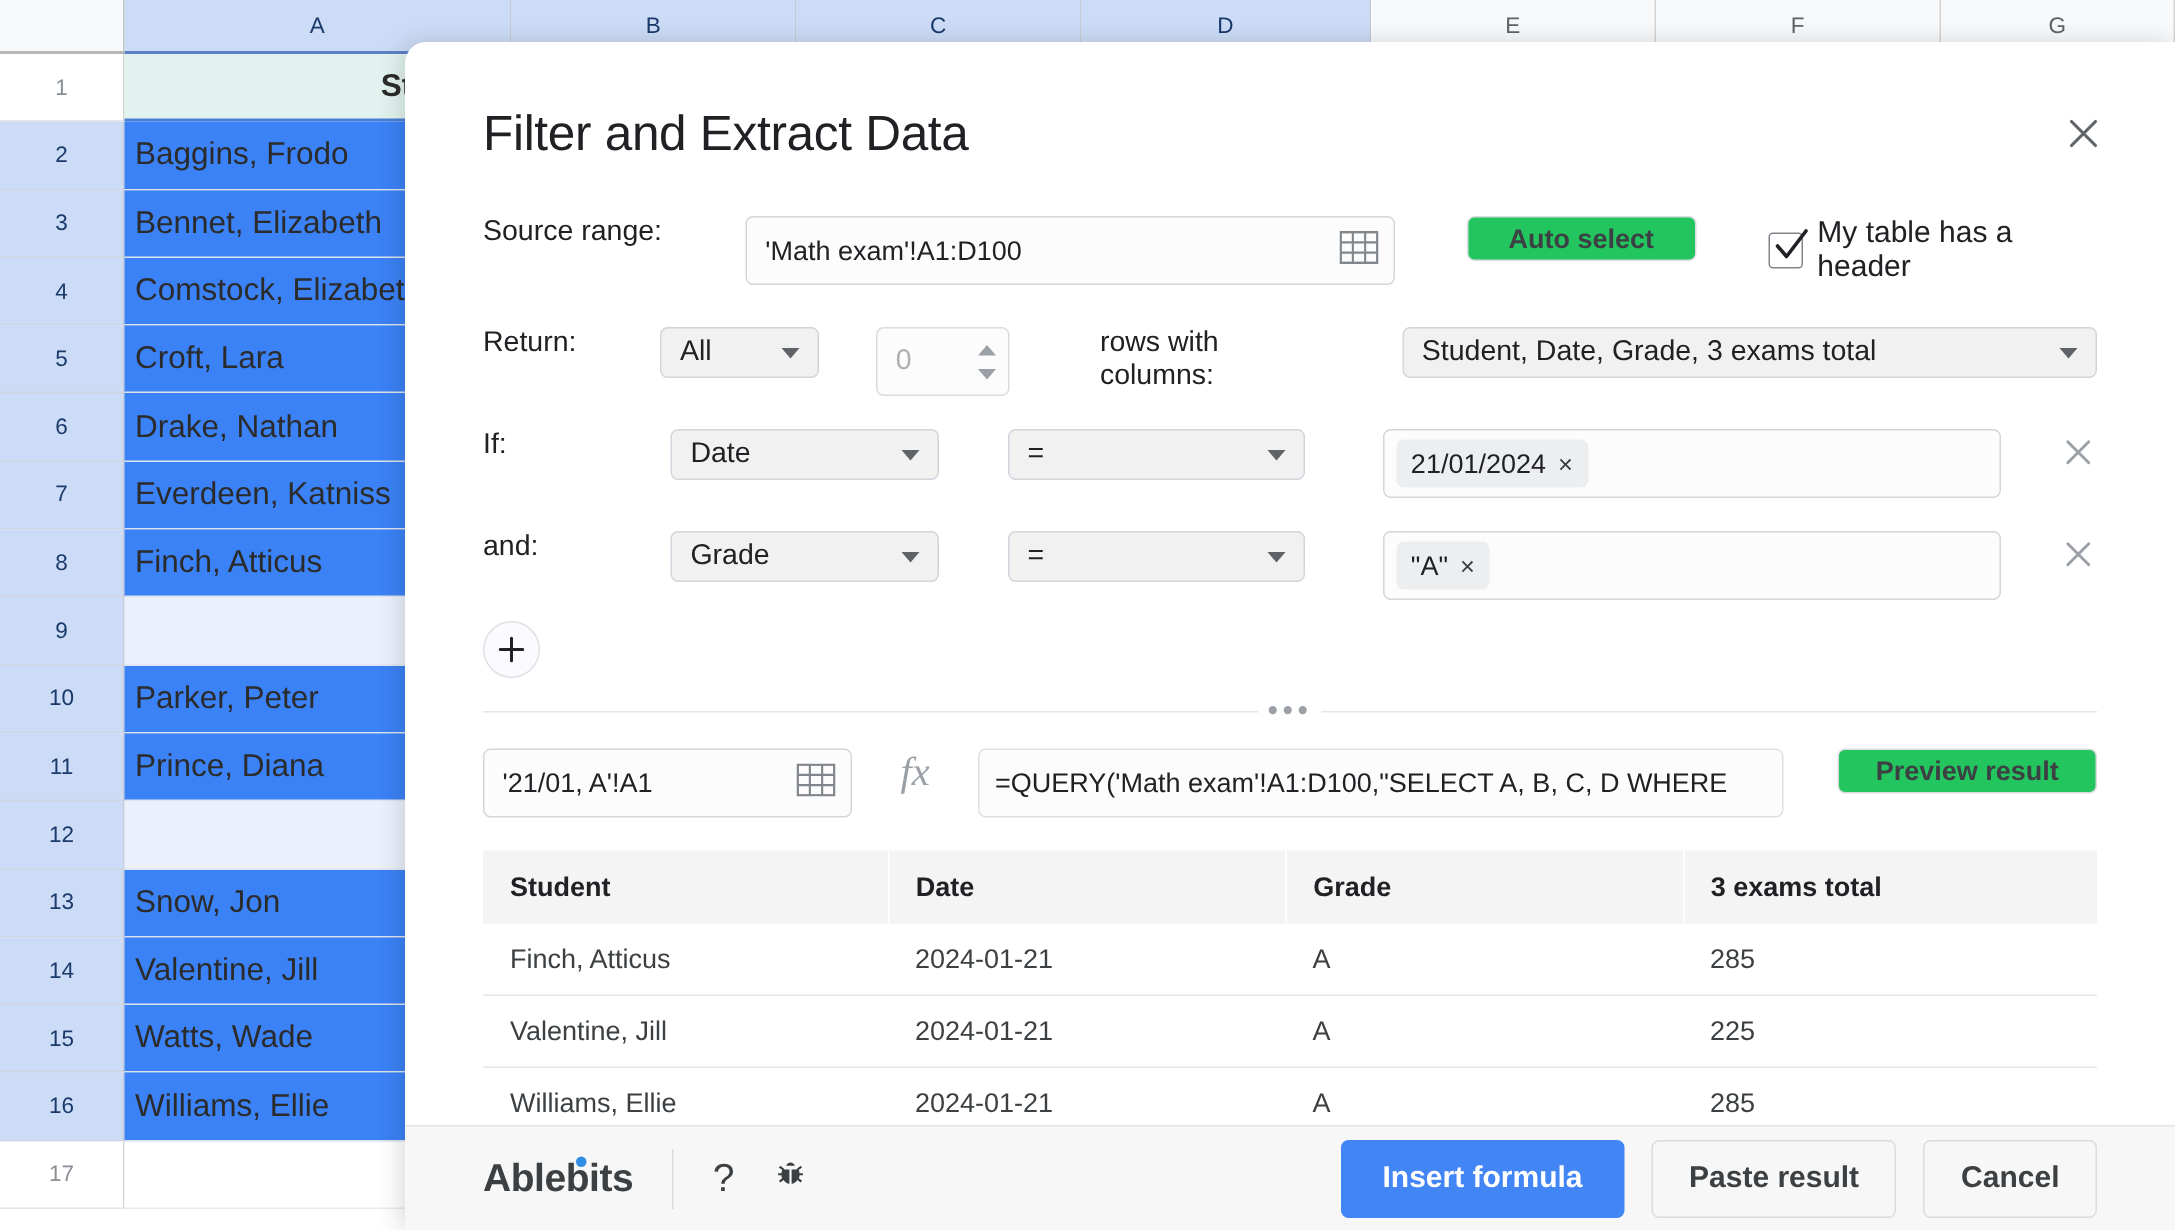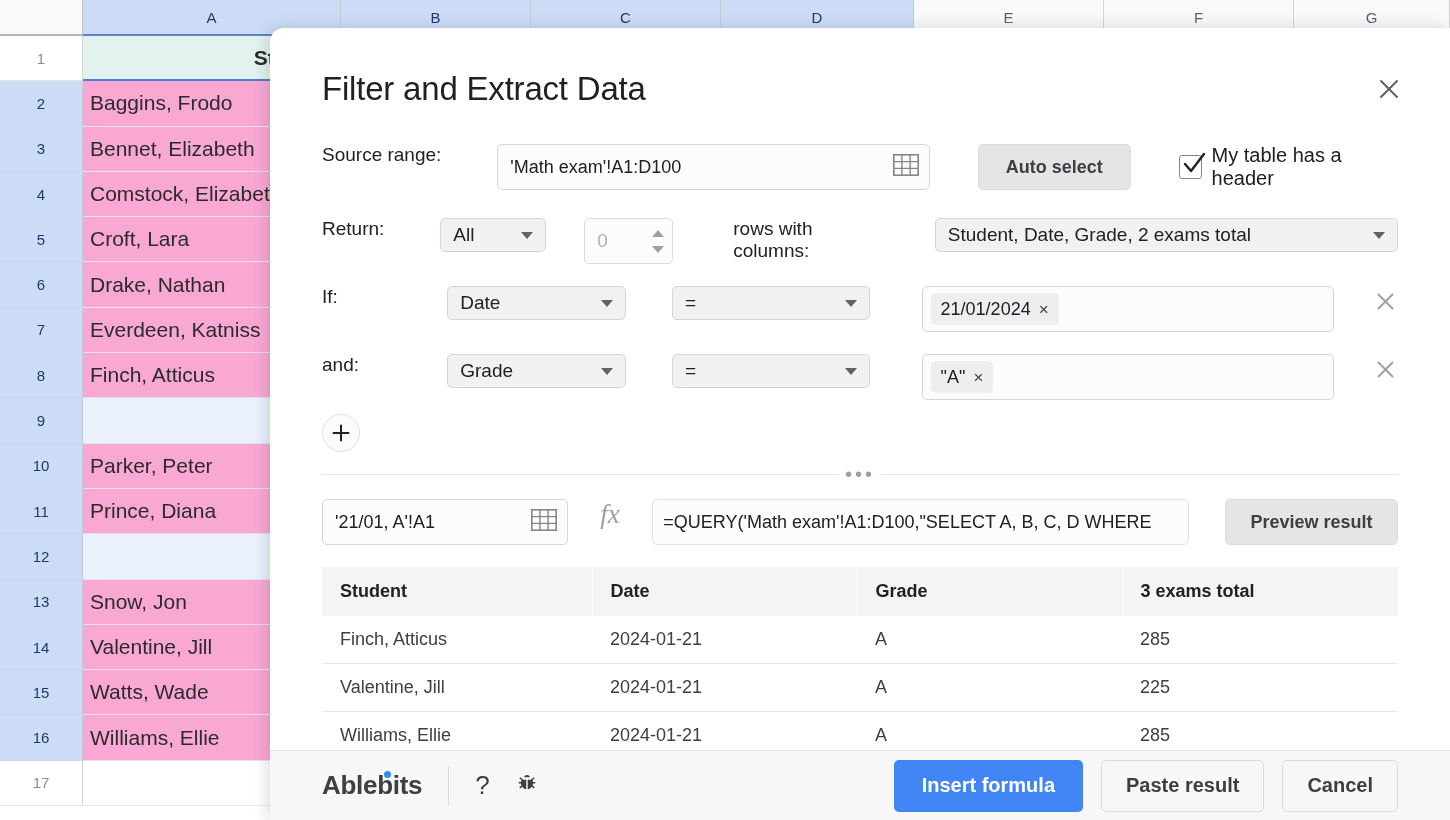--- a/index.html
+++ b/index.html
@@ -61,21 +61,21 @@
     color: #8a8f96;
     border-right: 1px solid #d4d4d4;
     border-bottom: 1px solid #e2e4e7;
   }
   .cell-a {
     width: 258px;
     display: flex; align-items: center;
     padding-left: 7px;
     font-size: 21px;
     color: #2b2b2b;
-    background: #f9a8d4;
+    background: #3b82f6;
     border-right: 1px solid #d8dee9;
     border-bottom: 1px solid #dfe4ec;
     white-space: nowrap; overflow: hidden;
   }
   .cell-a.header-cell {
     background: #e2f3ef;
     font-weight: bold;
     justify-content: flex-end;
     padding-right: 8px;
     border-bottom: 2px solid #4a7fd4;
@@ -133,24 +133,24 @@
     background: #fcfcfc;
     border: 1px solid #d6d6d6;
     border-radius: 5px;
     height: 46px;
     display: flex; align-items: center;
     padding: 0 10px 0 12px;
     font-size: 18px; color: #202124;
   }
   .grid-icon { margin-left: auto; display:block; }
   .btn {
-    background: #e5e5e5;
+    background: #22c55e;
     border: 1px solid #dadce0;
     border-radius: 5px;
-    height: 46px;
+    height: 30px;
     display: flex; align-items: center; justify-content: center;
     font-size: 18px; font-weight: bold; color: #3c4043;
     cursor: pointer;
     padding: 0 18px;
   }
   .checkrow { display: flex; align-items: center; gap: 10px; cursor: pointer; }
   .checkbox {
     width: 24px; height: 24px;
     border: 1.6px solid #80868b;
     border-radius: 3px;
@@ -460,21 +460,21 @@
       </div>
       <div class="spinner" style="margin-left:14px">
         <span>0</span>
         <span class="spin-arrows">
           <span class="spin-up"></span>
           <span class="spin-dn"></span>
         </span>
       </div>
       <div class="lbl" style="margin-left:36px">rows with columns:</div>
       <div class="select" style="width:508px; margin-left:32px;">
-        <span>Student, Date, Grade, 2 exams total</span>
+        <span>Student, Date, Grade, 3 exams total</span>
         <span class="caret"></span>
       </div>
     </div>
 
     <div id="conditions">
         <div class="row" style="margin-top: 22px;">
           <div class="lbl" style="width: 118px;">If:</div>
           <div class="select" style="width: 204px;">
             <span>Date</span>
             <span class="caret"></span>

